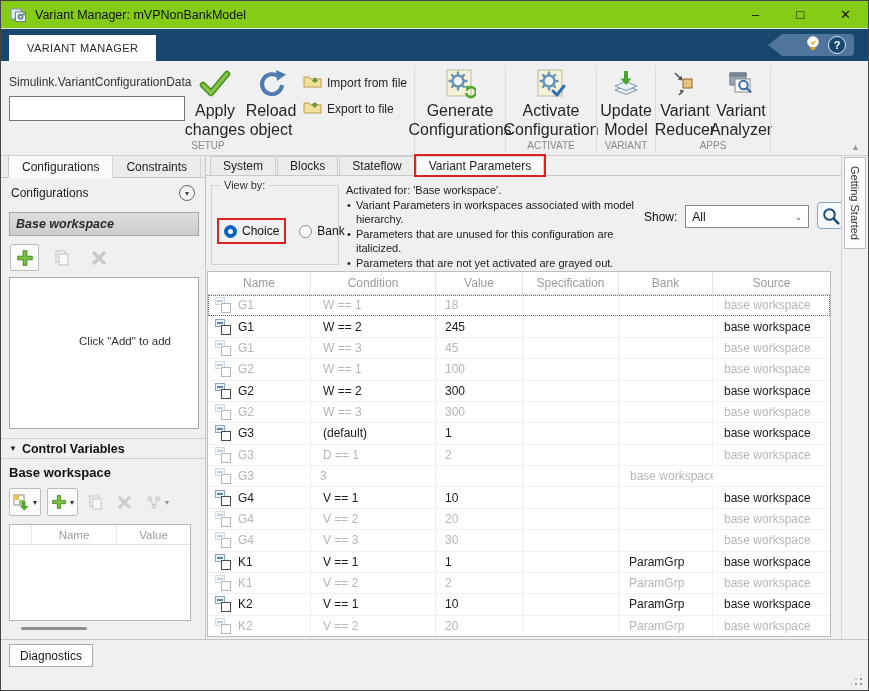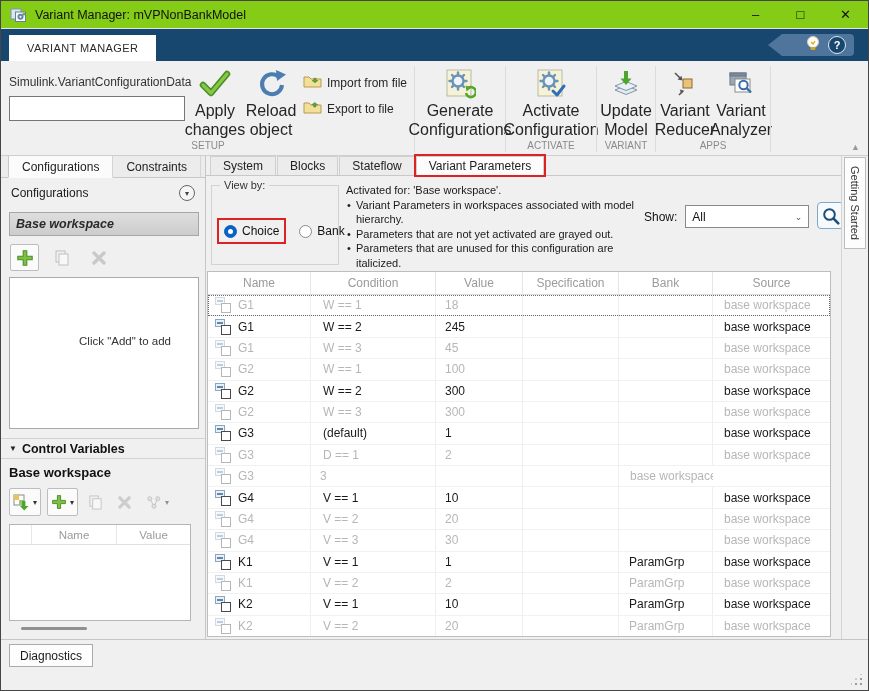--- a/index.html
+++ b/index.html
@@ -432,22 +432,22 @@
           <div class="radio-opt">
             <span class="radio"></span>
             <span>Bank</span>
           </div>
         </div>
       </div>
 
       <div class="info-block">
         <div>Activated for: 'Base workspace'.</div>
         <div class="info-bullet">Variant Parameters in workspaces associated with model hierarchy.</div>
+        <div class="info-bullet">Parameters that are unused for this configuration are italicized.</div>
         <div class="info-bullet">Parameters that are not yet activated are grayed out.</div>
-        <div class="info-bullet">Parameters that are unused for this configuration are italicized.</div>
       </div>
 
       <div class="show-row">
         <span class="show-label">Show:</span>
         <div class="show-select">
           <span>All</span>
           <span class="chev">⌄</span>
         </div>
         <div class="search-btn">
           <svg width="20" height="20" viewBox="0 0 20 20">

